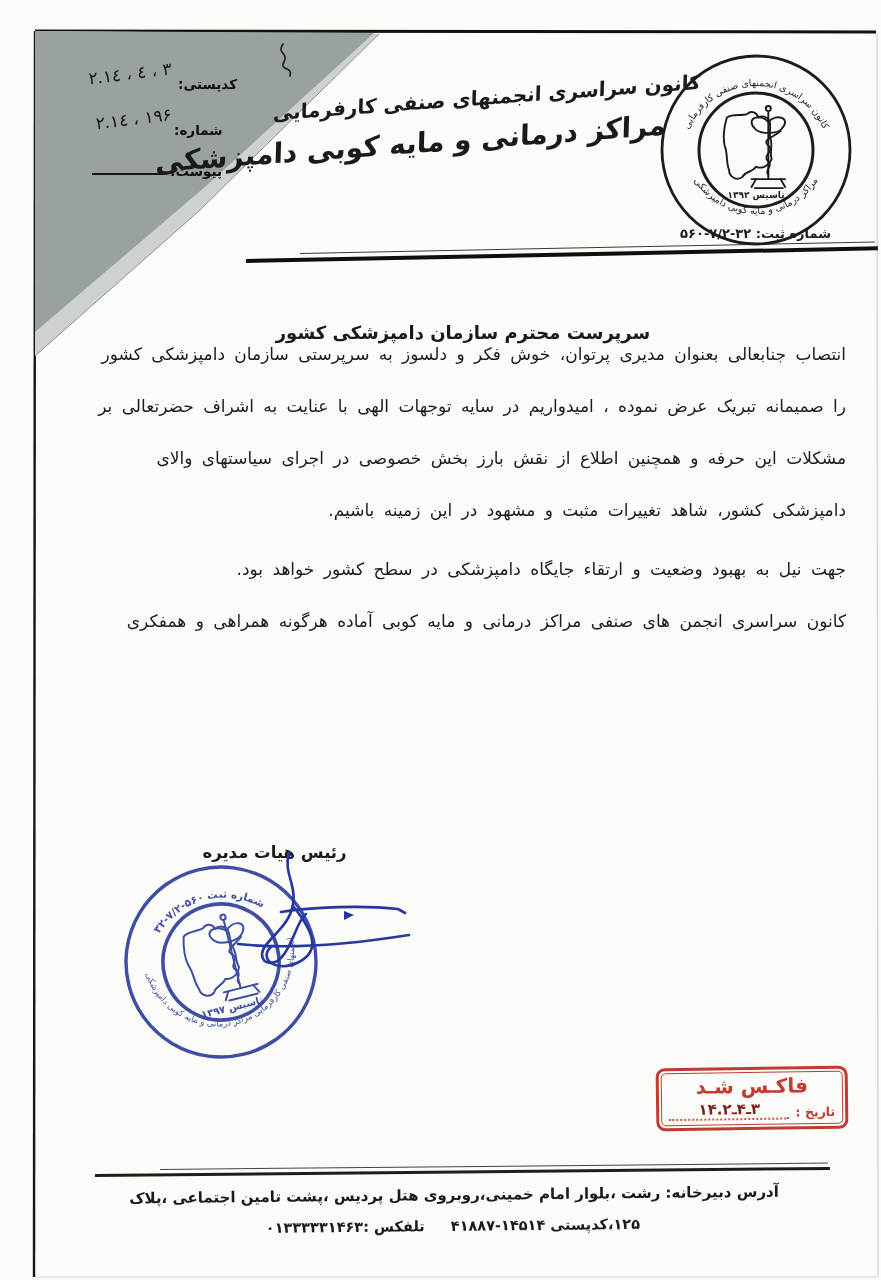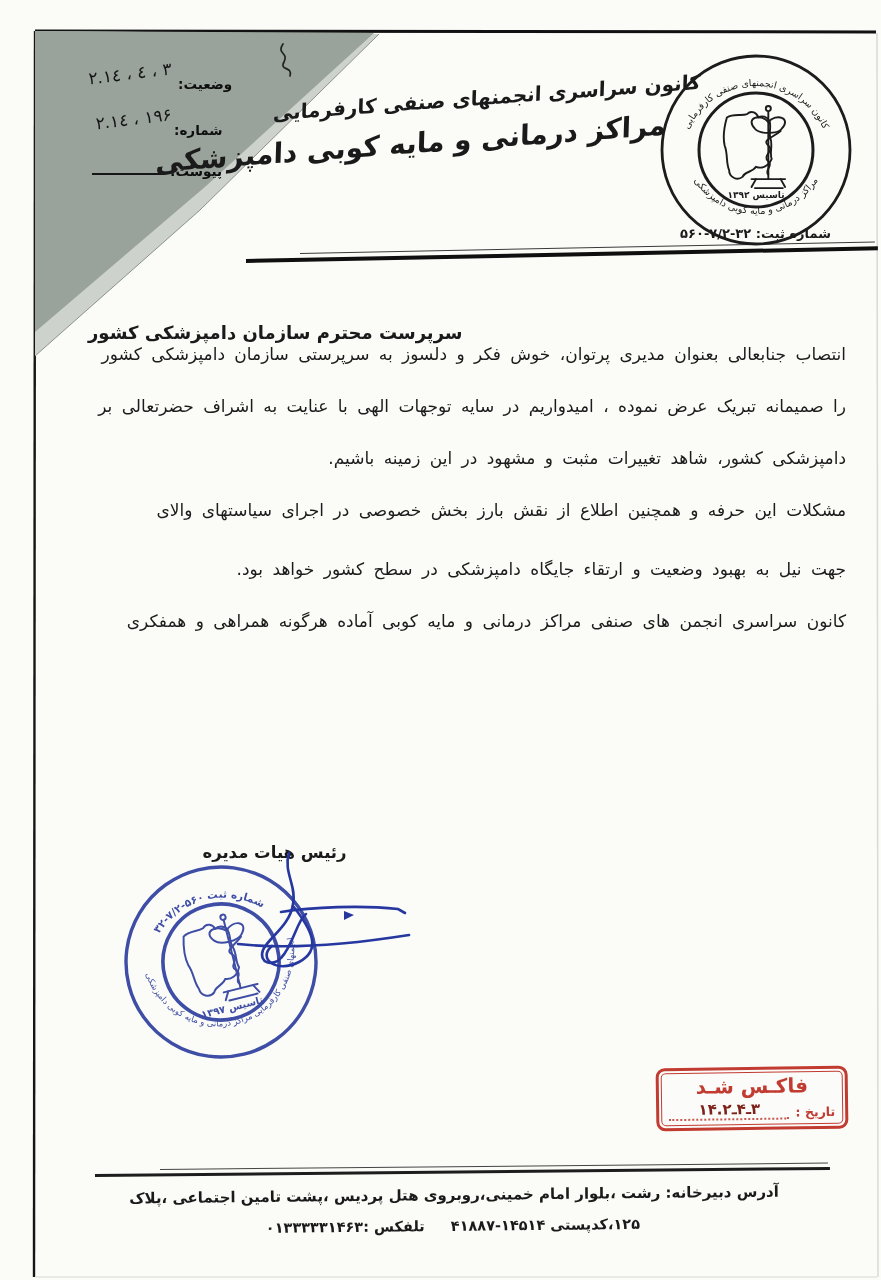--- a/index.html
+++ b/index.html
@@ -36,21 +36,21 @@
 
   .rule-thick{left:246px;top:259px;width:632px;height:4px;background:#0f0f0f;
       transform:rotate(-1.15deg);transform-origin:left center;}
   .rule-thin{left:300px;top:253px;width:575px;height:1px;background:#3a3a3a;
       transform:rotate(-1.15deg);transform-origin:left center;}
 
   
   .letter{left:88px;top:295px;width:758px;direction:rtl;}
   .sal1{text-align:right;padding-left:0;padding-right:60px;font-weight:bold;
       font-size:17px;white-space:nowrap;}
-  .sal2{text-align:left;padding-right:8px;font-weight:bold;font-size:18px;
+  .sal2{text-align:center;padding-right:8px;font-weight:bold;font-size:18px;
       margin-top:27px;white-space:nowrap;}
   .bl{text-align:right;font-size:17px;line-height:22px;margin-bottom:30px;
       white-space:nowrap;word-spacing:4px;color:#1b1b1b;}
   .p1{}
   .p2{margin-top:37px;}
   .sig-name{left:190px;top:788px;width:250px;text-align:center;font-weight:bold;
       font-size:17.5px;direction:rtl;white-space:nowrap;}
   .sig-title{left:182px;top:843px;width:185px;text-align:center;font-weight:bold;
       font-size:16.5px;direction:rtl;white-space:nowrap;}
 
@@ -94,21 +94,21 @@
 
   <polygon points="35,31 379,34 200,210 35,356" fill="#cdd2cc"></polygon>
   <polygon points="35,31 374,33 206,186 35,332" fill="#99a29b"></polygon>
   <polyline points="379,34 200,210 35,356" fill="none" stroke="#8a948d" stroke-width="1"></polyline>
 
   <path d="M 283,44 C 276,54 289,52 284,62 C 279,71 293,66 290,76" fill="none" stroke="#222" stroke-width="1.7" stroke-linecap="round"></path>
 </svg>
 
 <div class="layer-text">
 
-  <div class="abs field-label" style="left:178px;top:76px;">وضعیت:</div>
+  <div class="abs field-label" style="left:178px;top:76px;">کدپستی:</div>
   <div class="abs hand" style="left:46px;top:66px;width:126px;">۳ ، ٤ ، ۱٤.۲</div>
 
   <div class="abs field-label" style="left:174px;top:122px;">شماره:</div>
   <div class="abs hand" style="left:42px;top:112px;width:130px;">۱۹۶ ، ۱٤.۲</div>
 
   <div class="abs field-label" style="left:170px;top:163px;">پیوست:</div>
   <div class="abs attach-dash" style="left:92px;top:173px;"></div>
 
   <div class="abs head-block">
     <div class="head-l1 fa">کانون سراسری انجمنهای صنفی کارفرمایی</div>
@@ -122,22 +122,22 @@
 
   <div class="abs rule-thin"></div>
   <div class="abs rule-thick"></div>
 
   <div class="abs letter">
     <div class="sal2">سرپرست محترم سازمان دامپزشکی کشور</div>
 
     <div class="p1">
       <div class="bl">انتصاب جنابعالی بعنوان مدیری پرتوان، خوش فکر و دلسوز به سرپرستی سازمان دامپزشکی کشور</div>
       <div class="bl">را صمیمانه تبریک عرض نموده ، امیدواریم در سایه توجهات الهی با عنایت به اشراف حضرتعالی بر</div>
+      <div class="bl">مشکلات این حرفه و همچنین اطلاع از نقش بارز بخش خصوصی در اجرای سیاستهای والای</div>
       <div class="bl">دامپزشکی کشور، شاهد تغییرات مثبت و مشهود در این زمینه باشیم.</div>
-      <div class="bl">مشکلات این حرفه و همچنین اطلاع از نقش بارز بخش خصوصی در اجرای سیاستهای والای</div>
     </div>
     <div class="p2">
       <div class="bl">جهت نیل به بهبود وضعیت و ارتقاء جایگاه دامپزشکی در سطح کشور خواهد بود.</div>
       <div class="bl">کانون سراسری انجمن های صنفی مراکز درمانی و مایه کوبی آماده هرگونه همراهی و همفکری</div>
     </div>
   </div>
 
   <div class="abs sig-title">رئیس هیات مدیره</div>
 
   <div class="abs fax-stamp">

